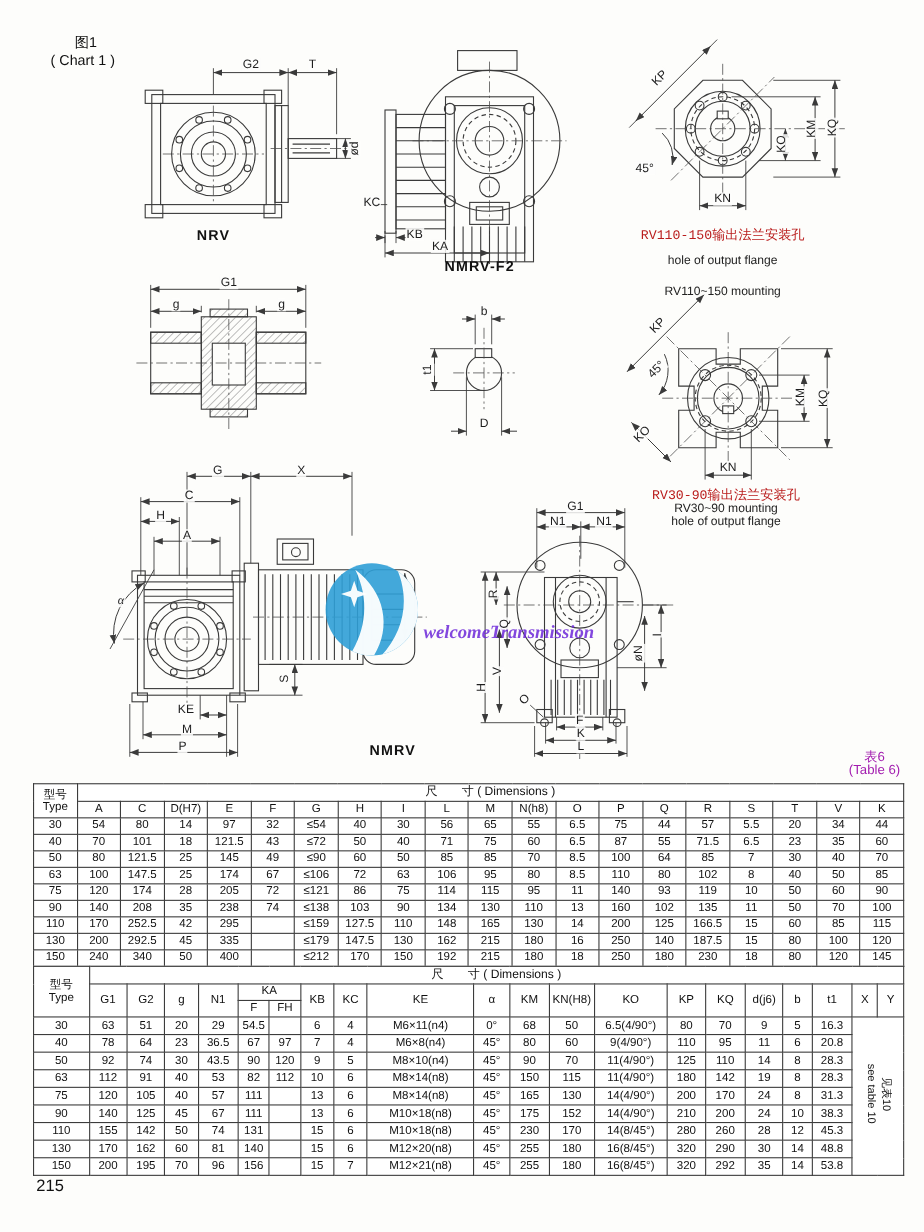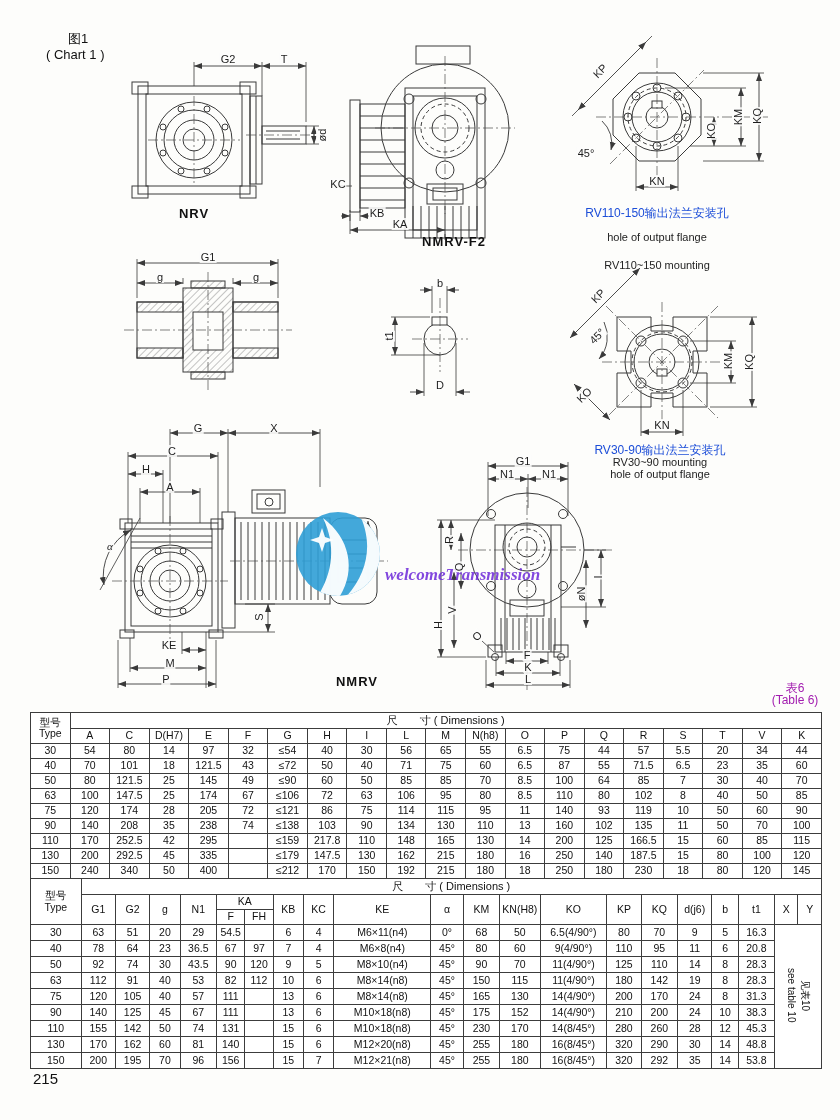--- a/index.html
+++ b/index.html
@@ -7,21 +7,21 @@
   .canvas{position:relative;width:840px;height:1120px;background:#fdfdfb;font-family:"Liberation Sans",sans-serif;color:#1a1a1a;overflow:hidden;}
   .art{position:absolute;left:0;top:0;z-index:1;}
   .cl{stroke:#4a4a4a;stroke-width:.7;stroke-dasharray:10 3 2 3;fill:none;}
   .dash{stroke-dasharray:4 3;}
   
   .dl{position:absolute;font-size:11px;color:#1d1d1d;transform:translate(-50%,-50%);background:rgba(253,253,251,.85);padding:0 1px;white-space:nowrap;z-index:3;}
   .dl.rot{transform:translate(-50%,-50%) rotate(-90deg);}
   .dl.r45{transform:translate(-50%,-50%) rotate(-45deg);}
   .dl.it{font-style:italic;font-family:"Liberation Serif",serif;}
   .cap{position:absolute;transform:translateX(-50%);font-weight:bold;font-size:13px;color:#111;z-index:3;white-space:nowrap;letter-spacing:1px;}
-  .capzh{position:absolute;transform:translateX(-50%);font-size:12px;color:#1d4ed8;z-index:3;white-space:nowrap;}
+  .capzh{position:absolute;transform:translateX(-50%);font-size:12px;color:#b91c1c;z-index:3;white-space:nowrap;font-family:Liberation Mono, monospace;}
   .capen{position:absolute;transform:translateX(-50%);font-size:11px;color:#222;z-index:3;white-space:nowrap;}
   .figlab{position:absolute;font-size:13px;color:#111;z-index:3;white-space:nowrap;}
   .tablab{position:absolute;font-size:12px;color:#a21caf;z-index:3;white-space:nowrap;text-align:center;}
   .pagenum{position:absolute;left:33px;top:1070px;font-size:15px;color:#111;z-index:3;}
   
   .wm-zh{position:absolute;left:384px;top:514px;font-size:45px;font-weight:bold;color:#8a919b;opacity:.75;letter-spacing:7px;z-index:2;white-space:nowrap;}
   .wm-en{position:absolute;left:385px;top:565px;font-size:17px;font-style:italic;color:#6d28d9;opacity:.85;z-index:2;font-family:"Liberation Serif",serif;white-space:nowrap;font-weight:bold;}
   .wm-logo{position:absolute;left:0;top:0;z-index:2;}
   
   .dimtable{position:absolute;left:30px;border-collapse:collapse;background:#fff;table-layout:fixed;z-index:2;}
@@ -409,21 +409,21 @@
   <div class="pagenum">215</div>
 
   <span class="dl" style="left:228px;top:59px;">G2</span>
   <span class="dl" style="left:284px;top:59px;">T</span>
   <span class="dl rot" style="left:322px;top:135px;">ød</span>
   <div class="cap" style="left:194px;top:206px;">NRV</div>
 
   <span class="dl" style="left:338px;top:184px;">KC</span>
   <span class="dl" style="left:377px;top:213px;">KB</span>
   <span class="dl" style="left:400px;top:224px;">KA</span>
-  <div class="cap" style="left:454px;top:234px;">NMRV-F2</div>
+  <div class="cap" style="left:436px;top:234px;">NMRV-F2</div>
 
   <span class="dl r45" style="left:600px;top:71px;">KP</span>
   <span class="dl" style="left:586px;top:153px;">45°</span>
   <span class="dl rot" style="left:711px;top:131px;">KO</span>
   <span class="dl rot" style="left:738px;top:117px;">KM</span>
   <span class="dl rot" style="left:757px;top:116px;">KQ</span>
   <span class="dl" style="left:657px;top:181px;">KN</span>
   <div class="capzh" style="left:657px;top:205px;">RV110-150输出法兰安装孔</div>
   <div class="capen" style="left:657px;top:219px;margin-top:40px;">RV110~150 mounting</div>
   <div class="capen" style="left:657px;top:231px;">hole of output flange</div>
@@ -637,21 +637,21 @@
           <td>100</td>
         </tr>
         <tr>
           <th>110</th>
           <td>170</td>
           <td>252.5</td>
           <td>42</td>
           <td>295</td>
           <td></td>
           <td>≤159</td>
-          <td>217.8</td>
+          <td>127.5</td>
           <td>110</td>
           <td>148</td>
           <td>165</td>
           <td>130</td>
           <td>14</td>
           <td>200</td>
           <td>125</td>
           <td>166.5</td>
           <td>15</td>
           <td>60</td>

